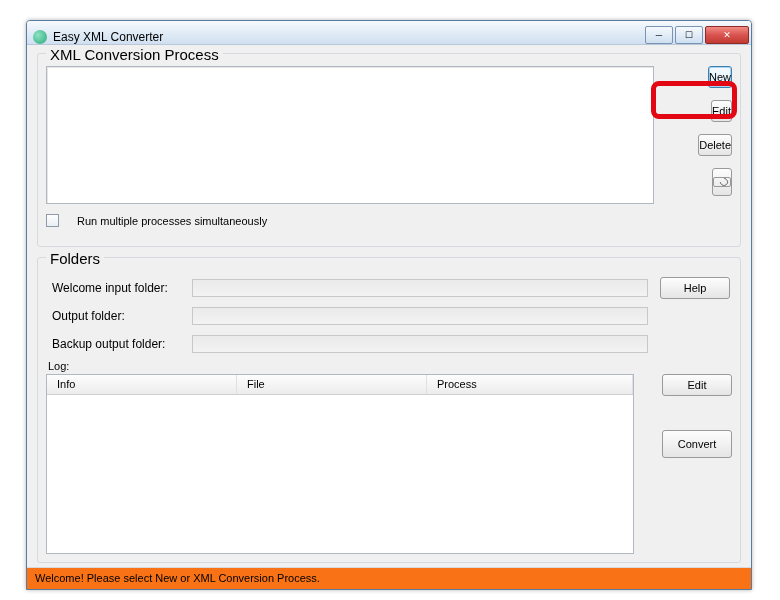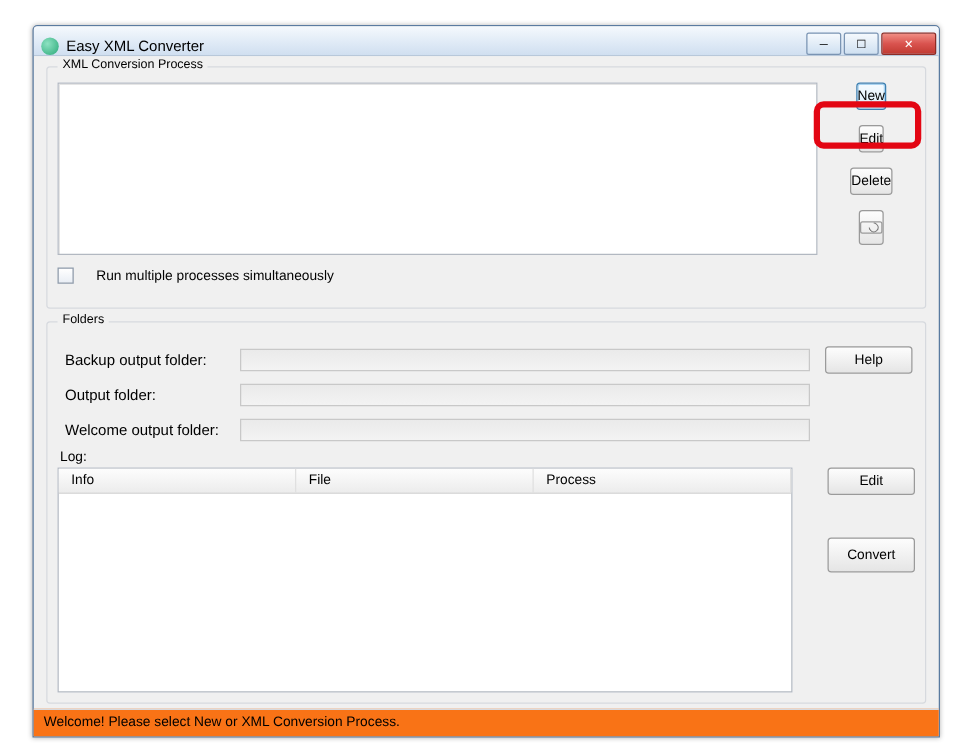--- a/index.html
+++ b/index.html
@@ -70,38 +70,38 @@
     border-radius: 3px;
     padding: 12px 8px 8px 8px;
     position: relative;
   }
   .groupbox > .legend {
     position: absolute;
     top: -8px;
     left: 8px;
     background: #f0f0f0;
     padding: 0 4px;
-    font-size: 10px;
+    font-size: 15px;
     color: #000;
   }
   
   .gb-process { height: 194px; }
   .proc-row { display:flex; gap:8px; height: 138px; }
   .list-area {
     flex: 1;
     background: #fff;
     border: 1px solid #b2b8c1;
     box-shadow: inset 1px 1px 0 #e5e5e5;
   }
   .side-btns {
     width: 70px;
     display: flex;
     flex-direction: column;
     gap: 12px;
-    align-items: center;
+    align-items: flex-end;
   }
  .btn {
     height: 22px;
     background: linear-gradient(to bottom,#fdfdfd,#e5e5e5);
     border: 1px solid #9a9a9a;
     border-radius: 3px;
     font-size: 11px;
     text-align: center;
     line-height: 20px;
     color: #000;
@@ -226,31 +226,31 @@
         <div class="chk"></div>
         <span>Run multiple processes simultaneously</span>
       </div>
     </div>
 
     <div class="groupbox gb-folders">
       <div class="legend">Folders</div>
 
       <div class="fold-grid">
         <div class="fold-row">
-          <div class="fold-label">Backup output folder:</div>
+          <div class="fold-label">Welcome input folder:</div>
           <div class="fold-input"></div>
           <div class="btn fold-btn">Help</div>
         </div>
         <div class="fold-row">
           <div class="fold-label">Output folder:</div>
           <div class="fold-input"></div>
           <div style="width:70px"></div>
         </div>
         <div class="fold-row">
-          <div class="fold-label">Welcome output folder:</div>
+          <div class="fold-label">Backup output folder:</div>
           <div class="fold-input"></div>
           <div style="width:70px"></div>
         </div>
       </div>
 
       <div class="log-label">Log:</div>
       <div class="log-area">
         <div class="log-table">
           <div class="log-head">
             <div style="width:190px">Info</div>

